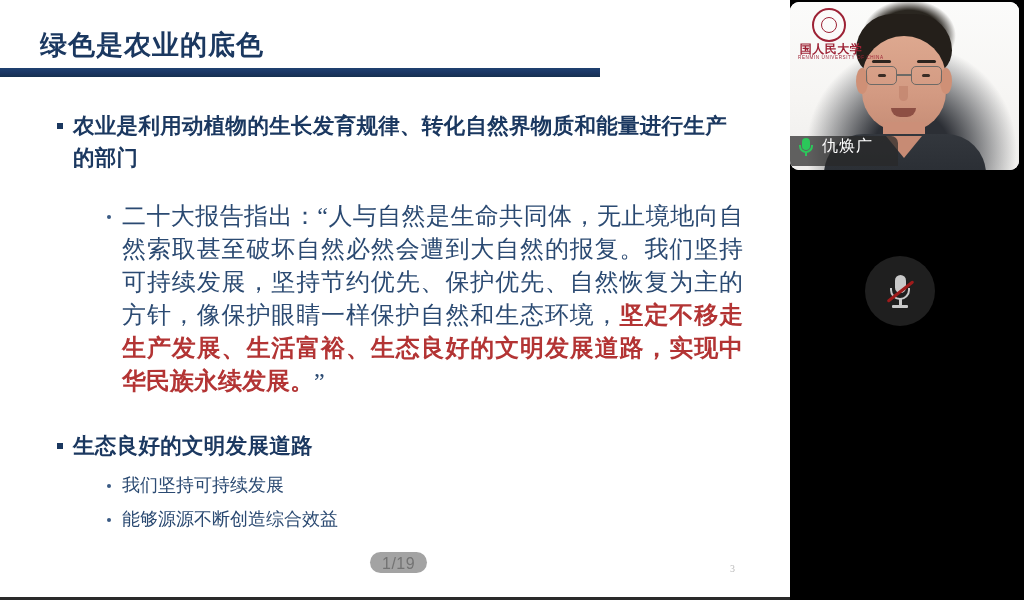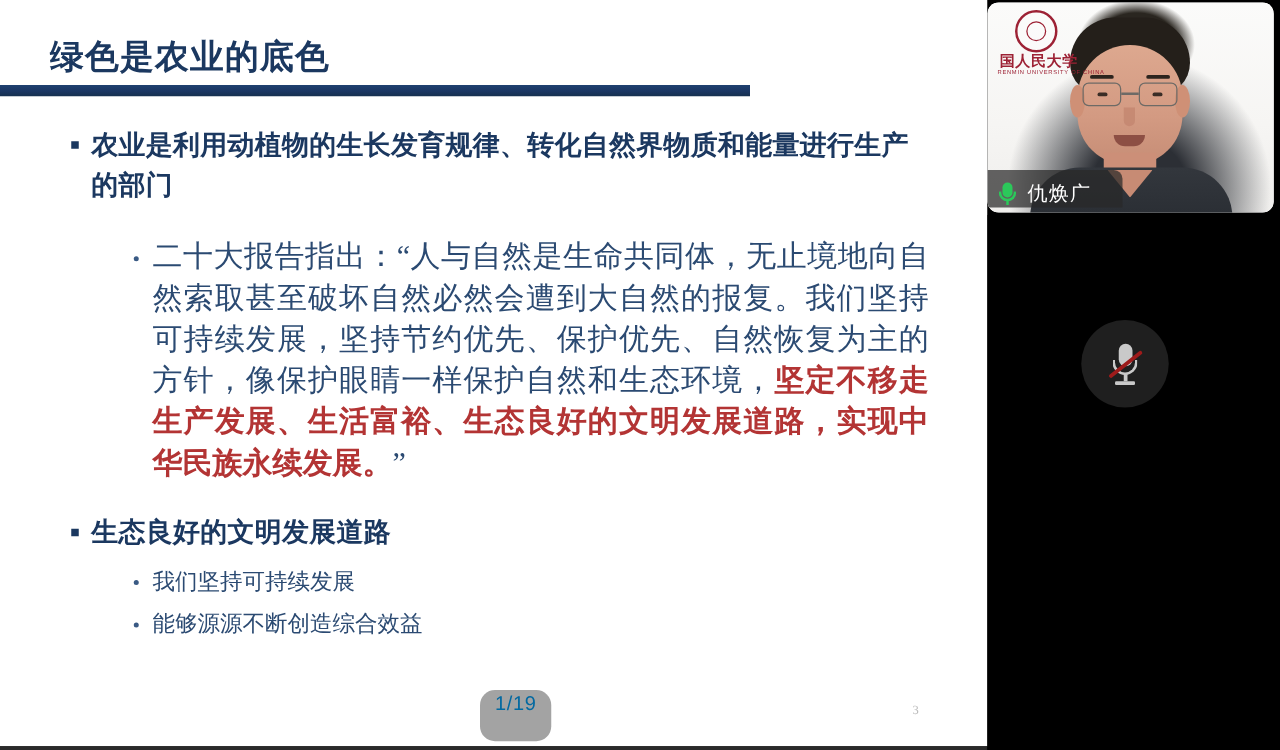--- a/index.html
+++ b/index.html
@@ -35,21 +35,21 @@
     position:absolute; left:0px; top:68px;
     width:600px; height:9px;
     background:linear-gradient(to bottom,#1f4170 0%,#1b3663 55%,#16304f 100%);
   }
 
   
   #body { position:absolute; left:0; top:96px; width:790px; }
 
   .lvl1 {
     position:relative;
-    margin:4px 0 0 55px;
+    margin:14px 0 0 55px;
     padding-left:18px;
     font-size:21.5px; font-weight:bold;
     line-height:32px;
     color:#1b3860;
     max-width:680px;
     letter-spacing:0.3px;
   }
   .lvl1::before {
     content:"";
     position:absolute; left:2px; top:13px;
@@ -91,25 +91,25 @@
     background:#3a5a84;
   }
   .quote-block .hl { color:#b33434; font-weight:bold; }
 
   .sp-a { height:6px; }
   .sp-b { height:14px; }
   .sp-c { height:18px; }
 
   
   #page-pill {
-    position:absolute; left:384px; top:552px;
+    position:absolute; left:370px; top:552px;
     background:rgba(150,150,150,0.88);
-    color:#0369a1;
+    color:#737373;
     font-size:16px;
-    padding:3px 12px 20px 12px;
+    padding:3px 12px 0 12px;
     border-radius:12px;
     line-height:18px;
     letter-spacing:0.5px;
   }
   #slide-number {
     position:absolute; left:730px; top:563px;
     font-size:10px; color:#b9b9b9;
     font-family:"Liberation Serif", serif;
   }
 
@@ -205,21 +205,21 @@
     text-align:center; letter-spacing:0.6px;
     white-space:nowrap;
   }
 
   
   #name-bar {
     position:absolute; left:0px; top:134px;
     height:30px; min-width:108px;
     background:rgba(40,40,40,0.72);
     border-radius:0 7px 0 0;
-    display:flex; align-items:flex-end;
+    display:flex; align-items:flex-start;
     padding:0 12px 0 7px;
   }
   #mic-on-icon {
     position:relative; width:17px; height:22px; margin-right:8px; flex:0 0 auto;
   }
   #mic-on-icon .cap {
     position:absolute; left:4.5px; top:2px; width:8px; height:12px;
     background:#2bc85a; border-radius:4px;
   }
   #mic-on-icon .arc {

